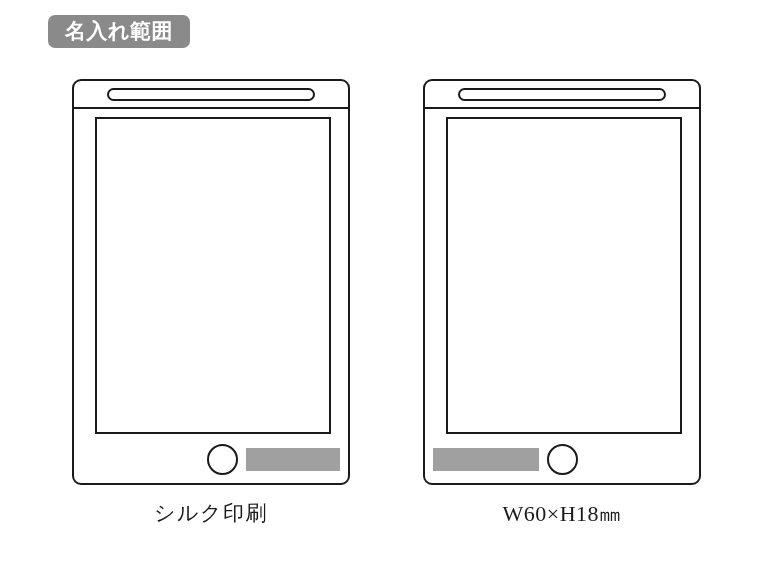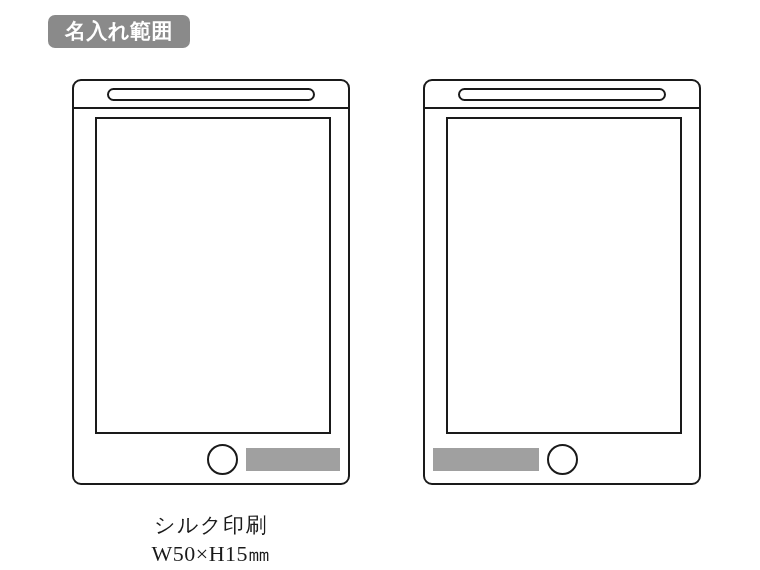--- a/index.html
+++ b/index.html
@@ -122,21 +122,21 @@
   .print-area {
     height: 23px;
     background: #a0a0a0;
     flex: none;
   }
   .print-area.silk   { width: 94px; margin-left: 8px; }
   .print-area.inkjet { width: 106px; margin-right: 8px; }
 
   
   .caption {
-    margin-top: 26px;
+    margin-top: 14px;
     text-align: center;
     color: #1a1a1a;
   }
   .caption-title {
     font-size: 21px;
     letter-spacing: 1.5px;
     line-height: 1.35;
     white-space: nowrap;
   }
   .caption-size {
@@ -164,35 +164,35 @@
 
     <div class="chin silk">
       <div class="home-button"></div>
       <div class="print-area silk"></div>
     </div>
 
   </div>
 
   <div class="caption">
     <div class="caption-title">シルク印刷</div>
-    <div class="caption-size">W50×H15㎜</div>
   </div>
 </div>
 
 <div class="figure right">
   <div class="device">
 
     <div class="top-bar">
       <div class="speaker"></div>
     </div>
 
     <div class="screen"></div>
 
     <div class="chin inkjet">
       <div class="print-area inkjet"></div>
       <div class="home-button"></div>
     </div>
 
   </div>
 
   <div class="caption">
+    <div class="caption-size">W60×H18㎜</div>
   </div>
 </div>
 
 </body></html>

